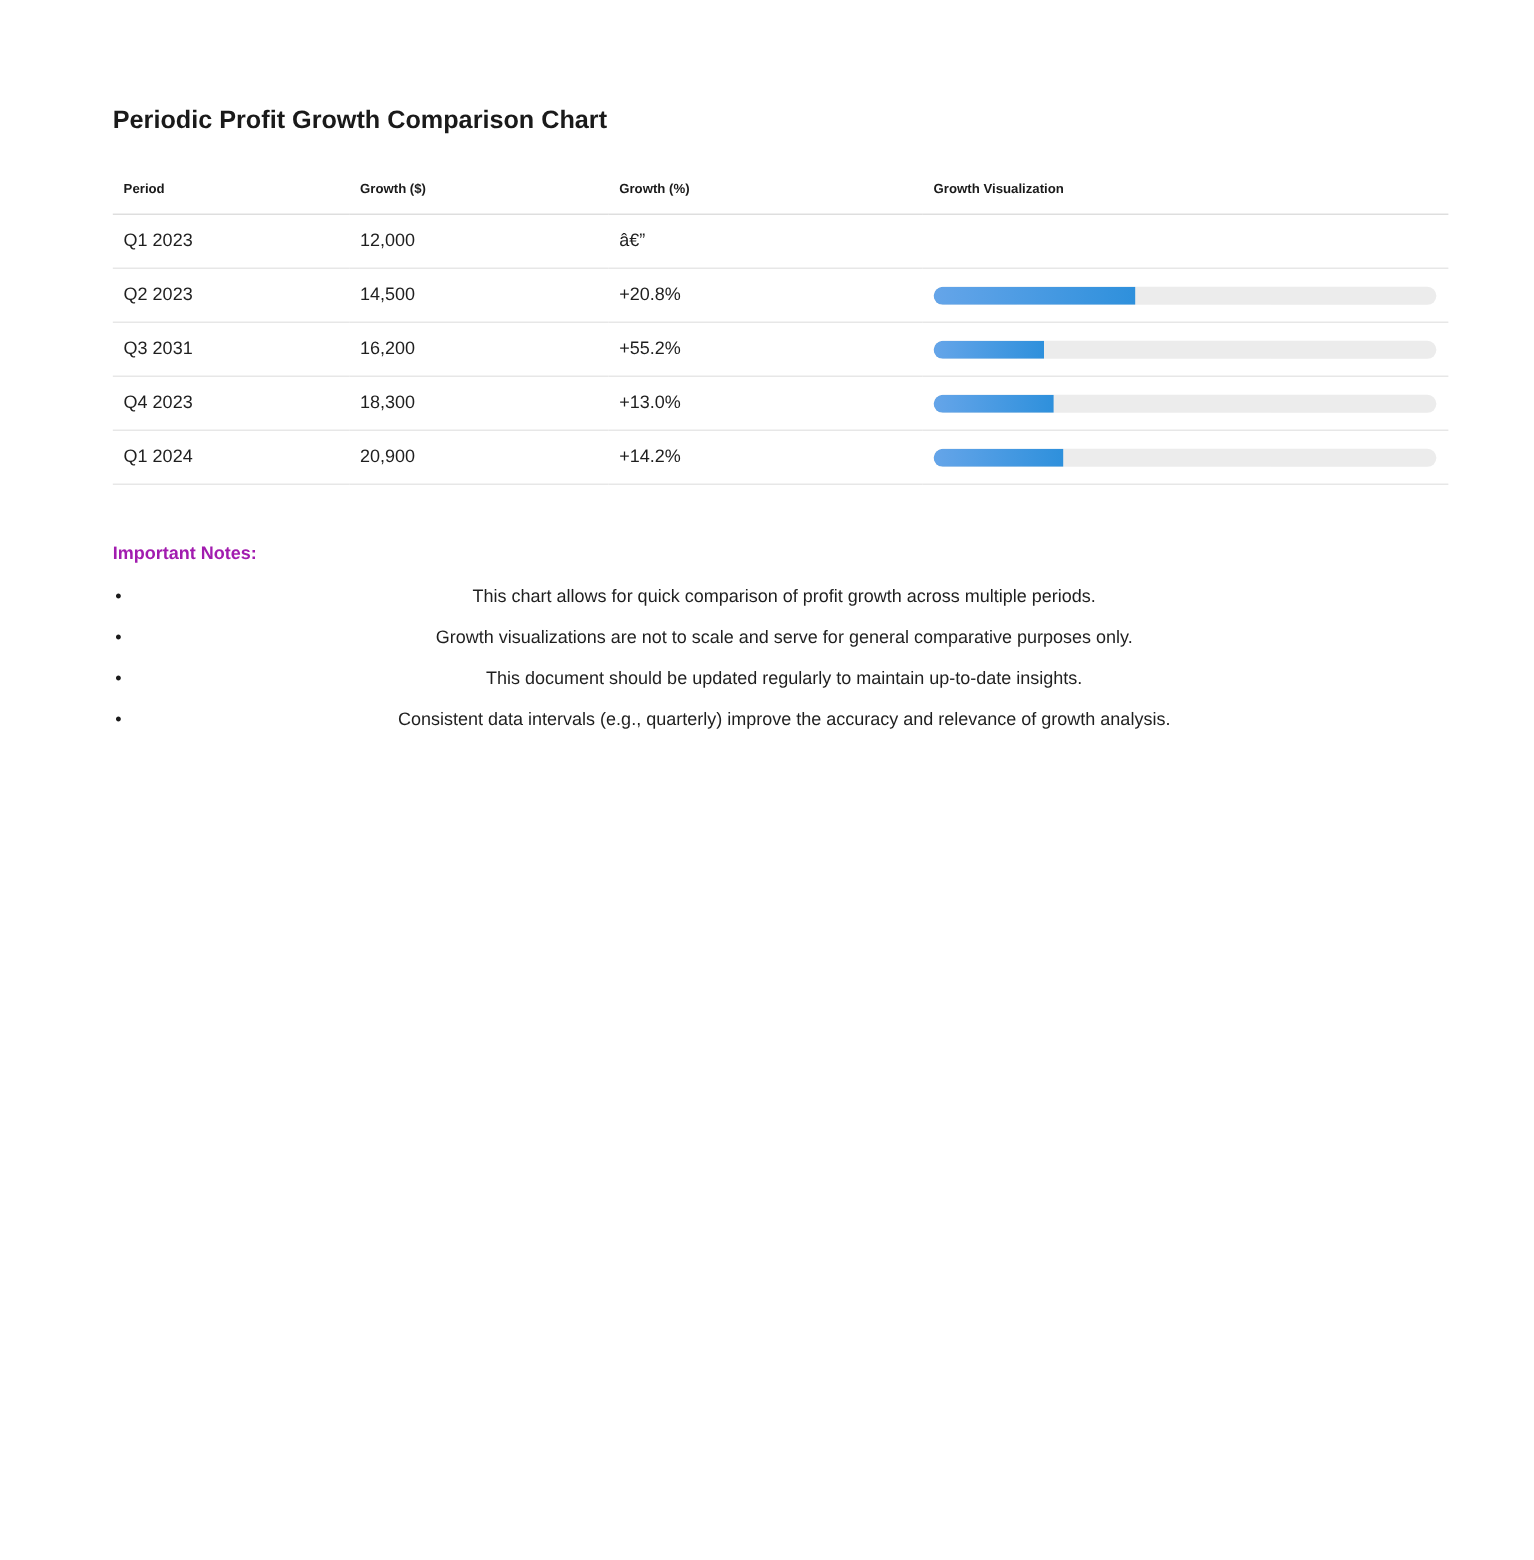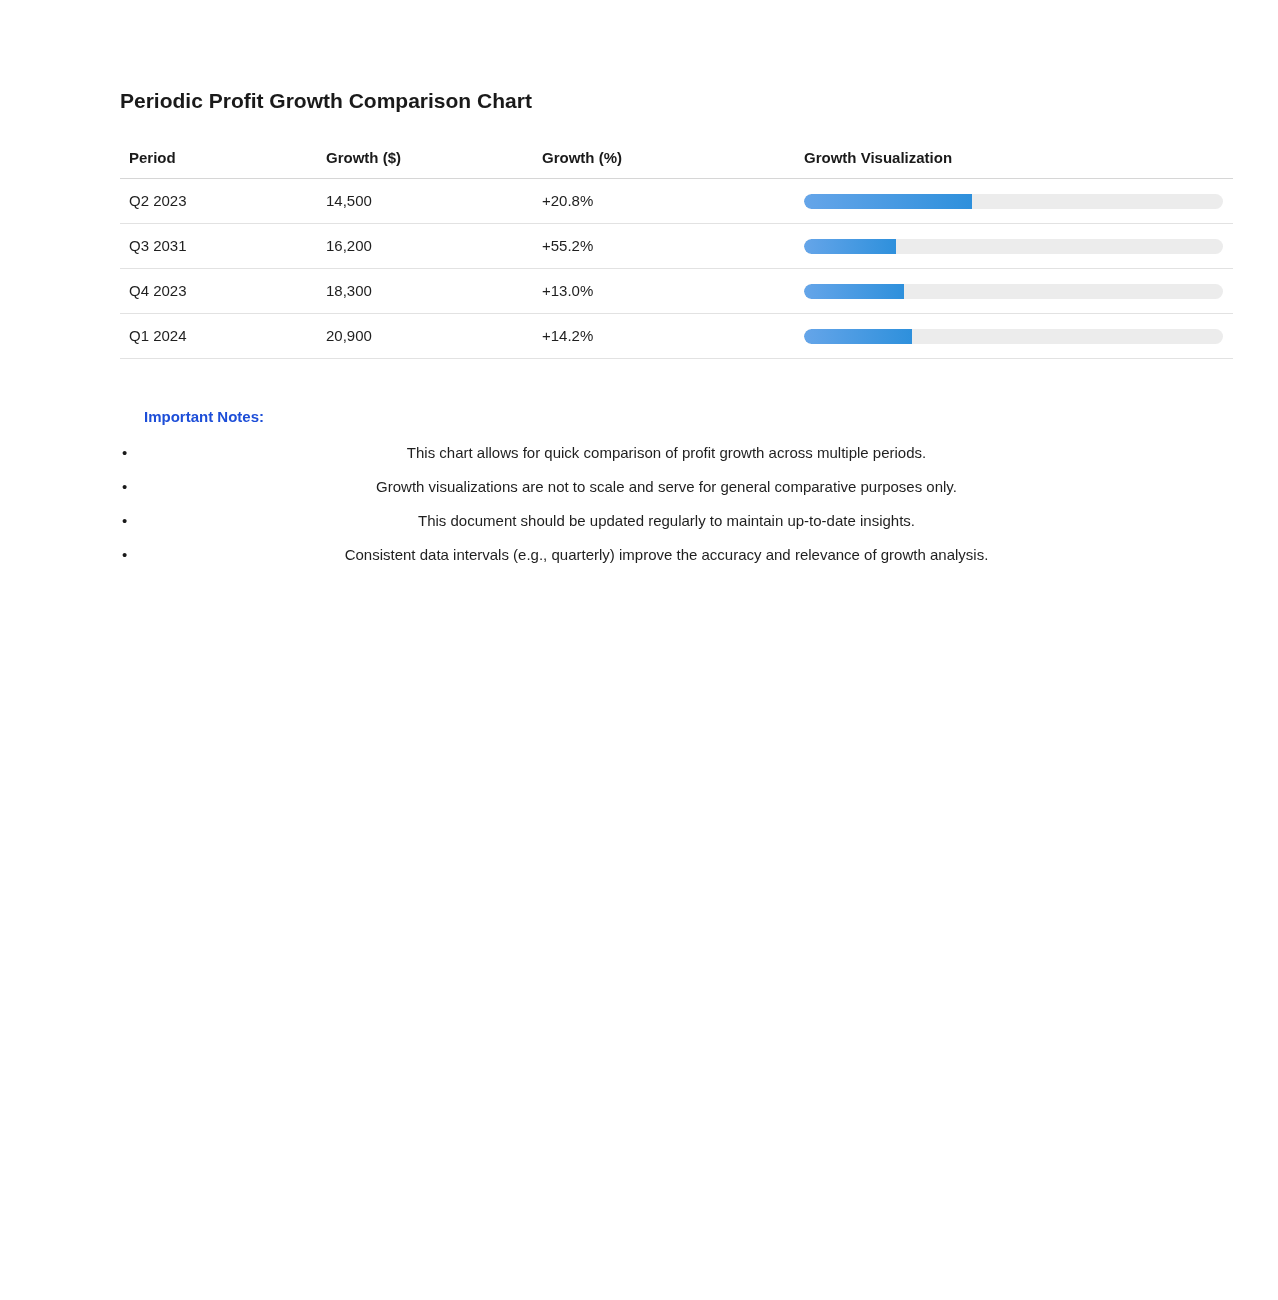--- a/index.html
+++ b/index.html
@@ -7,41 +7,41 @@
     background: #ffffff;
     font-family: "Liberation Sans", "DejaVu Sans", sans-serif;
     color: #1f1f1f;
   }
   body {
     width: 1278px;
     height: 1300px;
     overflow: hidden;
   }
   .page {
-    padding: 88px 82px 0 120px;
+    padding: 88px 82px 0 94px;
   }
   .page-title {
     font-size: 21px;
     font-weight: 700;
     line-height: 25px;
     color: #1a1a1a;
     margin-bottom: 27px;
   }
   table.growth-table {
     width: 1113px;
     border-collapse: collapse;
     table-layout: fixed;
   }
   table.growth-table col.c1 { width: 197px; }
   table.growth-table col.c2 { width: 216px; }
   table.growth-table col.c3 { width: 262px; }
   table.growth-table col.c4 { width: 438px; }
   table.growth-table th {
     text-align: left;
-    font-size: 15px;
+    font-size: 11px;
     font-weight: 700;
     line-height: 20px;
     padding: 8px 0 10px 9px;
     border-bottom: 1px solid #d6d6d6;
     color: #1a1a1a;
   }
   table.growth-table td {
     font-size: 15px;
     line-height: 20px;
     height: 45px;
@@ -61,23 +61,22 @@
     height: 100%;
     border-radius: 8px 0 0 8px;
   }
   .notes {
     margin-top: 48px;
   }
   .notes-heading {
     font-size: 15px;
     font-weight: 700;
     line-height: 20px;
-    color: #1d4ed8;
+    color: #a21caf;
     margin-bottom: 15px;
-    margin-left: 24px;
   }
   ul.notes-list {
     list-style: none;
   }
   ul.notes-list li {
     position: relative;
     font-size: 15px;
     line-height: 21px;
     padding-left: 17px;
     margin-bottom: 13px;
@@ -109,20 +108,28 @@
     </colgroup>
     <thead>
       <tr>
         <th>Period</th>
         <th>Growth ($)</th>
         <th>Growth (%)</th>
         <th>Growth Visualization</th>
       </tr>
     </thead>
     <tbody>
+    <tr>
+      <td>Q1 2023</td>
+      <td>12,000</td>
+      <td>â€”</td>
+      <td>
+        
+      </td>
+    </tr>
 
     <tr>
       <td>Q2 2023</td>
       <td>14,500</td>
       <td>+20.8%</td>
       <td>
         <div class="bar-track" style="background: rgb(236, 236, 236);">
           <div class="bar-fill" style="width: 40.1%; background: linear-gradient(90deg, rgb(101, 165, 233), rgb(46, 144, 220));"></div>
         </div>
       </td>

